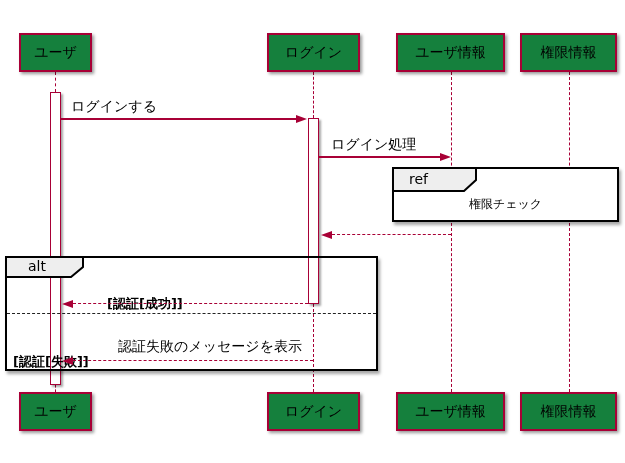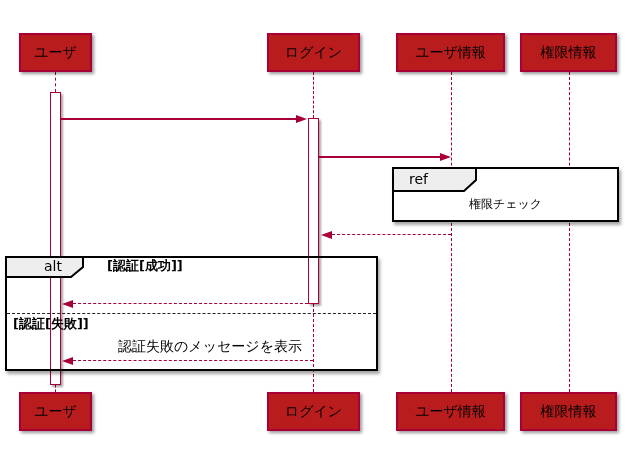--- a/index.html
+++ b/index.html
@@ -10,21 +10,21 @@
     font-family:"DejaVu Sans","Liberation Sans",sans-serif;
     font-size:14px;color:#000;
     overflow:hidden;
   }
   .abs{position:absolute;}
   
   .pbox{
     position:absolute;
     height:39px;
     box-sizing:border-box;
-    background:#b91c1c;
+    background:#15803d;
     border:2px solid #A80036;
     box-shadow:2px 2px 3px rgba(0,0,0,0.40);
     display:flex;align-items:center;justify-content:center;
     font-size:14px;white-space:nowrap;
   }
   
   .lifeline{
     position:absolute;width:0;
     border-left:1px dashed #A80036;
   }
@@ -62,20 +62,21 @@
   .frame.opaque{background:#fff;}
   .fkeyword{
     position:absolute;
     font-weight:normal;font-size:14px;line-height:15px;
     white-space:nowrap;
   }
   .guard{
     position:absolute;
     font-weight:bold;font-size:13px;line-height:14px;
     white-space:nowrap;
+    margin-top:38px;
   }
   .divider{position:absolute;height:0;border-top:1.5px dashed #222;}
   .reflabel{
     position:absolute;text-align:center;
     font-size:12px;line-height:16px;white-space:nowrap;
   }
 </style>
 </head>
 <body>
 
@@ -84,41 +85,43 @@
   <div class="lifeline" style="left:55px;top:72px;height:20px;"></div>
   <div class="lifeline" style="left:55px;top:385px;height:7px;"></div>
   <div class="lifeline" style="left:313px;top:72px;height:46px;"></div>
   <div class="lifeline" style="left:313px;top:304px;height:88px;"></div>
   <div class="lifeline" style="left:451px;top:72px;height:320px;"></div>
   <div class="lifeline" style="left:569px;top:72px;height:320px;"></div>
 
   <div class="actbar" style="left:50px;top:92px;height:293px;"></div>
   <div class="actbar" style="left:308px;top:118px;height:186px;"></div>
 
+  <div class="mlabel" style="left:71px;top:98px;">ログインする</div>
   <div class="mline-solid" style="left:61px;top:118px;width:235px;"></div>
   <div class="ahead-right" style="left:296px;top:114.5px;"></div>
 
+  <div class="mlabel" style="left:331px;top:136px;">ログイン処理</div>
   <div class="mline-solid" style="left:319px;top:156px;width:121px;"></div>
   <div class="ahead-right" style="left:440px;top:152.5px;"></div>
 
   <div class="mline-dashed" style="left:332px;top:234px;width:119px;"></div>
   <div class="ahead-left" style="left:321px;top:230.5px;"></div>
 
   <div class="frame opaque" style="left:392px;top:167px;width:227px;height:55px;"></div>
   <svg class="abs" style="left:392px;top:167px;" width="85" height="25">
     <polygon points="1,1 84,1 84,13 72,24 1,24" fill="#EEEEEE" stroke="#000000" stroke-width="2"></polygon>
   </svg>
   <div class="fkeyword" style="left:409px;top:172px;">ref</div>
   <div class="reflabel" style="left:392px;top:196px;width:227px;">権限チェック</div>
 
   <div class="frame" style="left:5px;top:256px;width:373px;height:115px;"></div>
   <svg class="abs" style="left:5px;top:256px;" width="79" height="22">
     <polygon points="1,1 78,1 78,11 66,21 1,21" fill="#EEEEEE" stroke="#000000" stroke-width="2"></polygon>
   </svg>
-  <div class="fkeyword" style="left:44px;top:259px;text-align:center;">alt</div>
+  <div class="fkeyword" style="left:28px;top:259px;text-align:center;">alt</div>
   <div class="guard" style="left:107px;top:259px;">[認証[成功]]</div>
 
   <div class="mline-dashed" style="left:73px;top:303px;width:235px;"></div>
   <div class="ahead-left" style="left:62px;top:299.5px;"></div>
 
   <div class="divider" style="left:7px;top:313px;width:369px;"></div>
   <div class="guard" style="left:13px;top:317px;">[認証[失敗]]</div>
 
   <div class="mlabel" style="left:88px;top:338px;padding-left:30px;">認証失敗のメッセージを表示</div>
   <div class="mline-dashed" style="left:73px;top:360px;width:240px;"></div>

